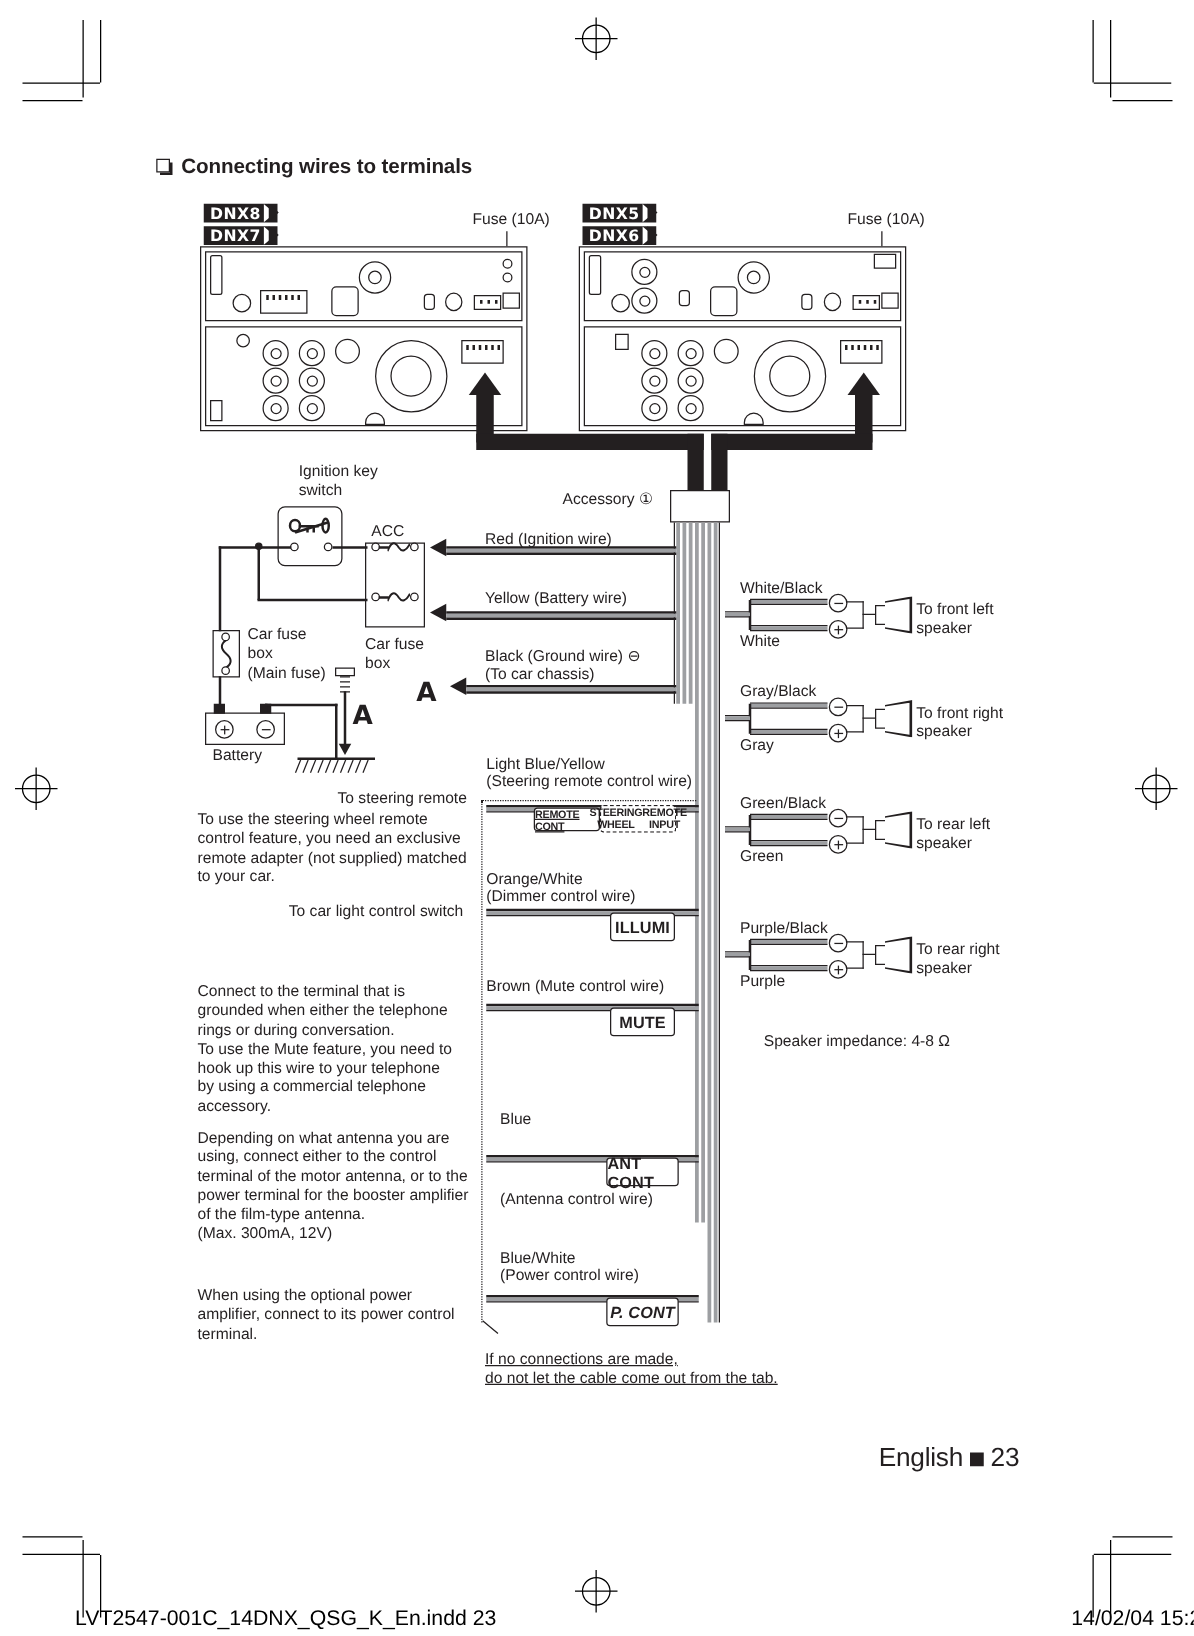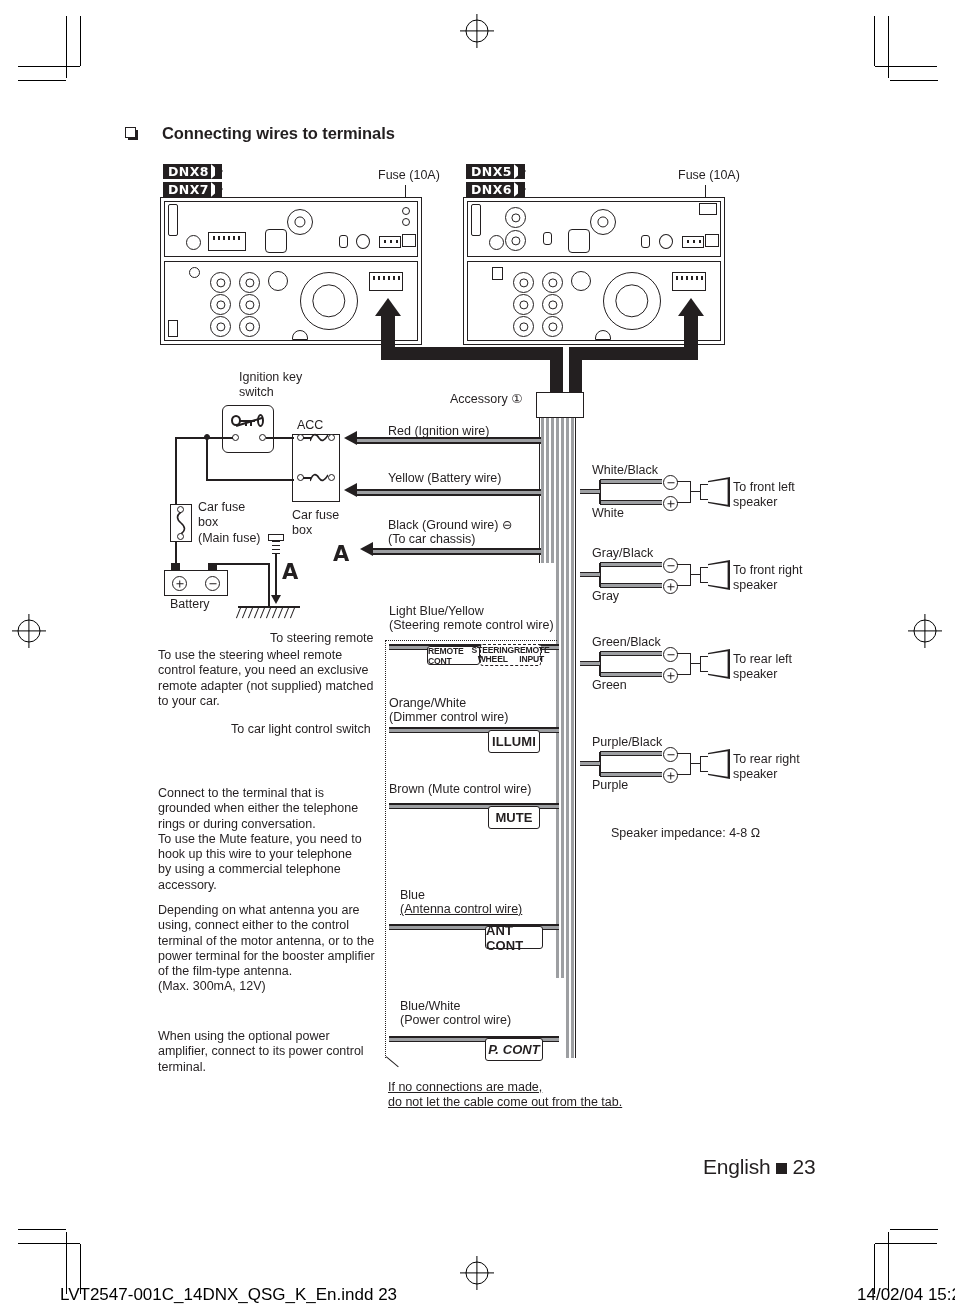--- a/index.html
+++ b/index.html
@@ -125,21 +125,21 @@
       <i></i>
     </div>
   <div class="reg" style="left:12px;top:614px;">
       <i></i>
     </div>
   <div class="reg" style="left:908px;top:614px;">
       <i></i>
     </div>
 </div>
 
-<div class="abs" style="left:125px;top:124px;display:flex;align-items:center;gap:24px;">
+<div class="abs" style="left:125px;top:124px;display:flex;align-items:center;gap:7px;">
   <div class="sect-icon">
     <span class="bk"></span>
       <span class="fr"></span>
   </div>
   <div class="sect-title">Connecting wires to terminals</div>
 </div>
 
 <div>
   <div class="abs" style="left:163px;top:162px;">
     <span class="badge">DNX8</span>
@@ -398,21 +398,21 @@
   <div class="dotline" style="left:385px;top:640px;height:418px;"></div>
   <div class="dotline-h" style="left:385px;top:640px;width:172px;"></div>
   <div class="ln abs" style="left:386px;top:1056px;width:16px;height:1.4px;transform:rotate(40deg);transform-origin:left;"></div>
 
   <div class="txt abs" style="left:389px;top:604px;">Light Blue/Yellow</div>
   <div class="txt abs" style="left:389px;top:618px;">(Steering remote control wire)</div>
   <div class="txt abs" style="left:270px;top:631px;">To steering remote</div>
   <div class="ln abs" style="left:389px;top:644px;width:170px;height:1.5px;"></div>
   <div class="wireg" style="left:389px;top:646px;width:170px;height:2.5px;"></div>
   <div class="ln abs" style="left:389px;top:648.5px;width:170px;height:1.5px;"></div>
-  <div class="tbox sm" style="left:427px;top:646px;width:53px;height:19px;">REMOTE CONT</div>
+  <div class="tbox sm" style="left:427px;top:646px;width:53px;height:19px;text-decoration:underline;">REMOTE CONT</div>
   <div class="tbox sm dash" style="left:480px;top:644px;width:61px;height:22px;padding:0 1px;">
     <span style="display:block">STEERING WHEEL</span>
       <br>
     <span style="display:block">REMOTE INPUT</span>
   </div>
   <div class="txt abs" style="left:158px;top:648px;width:220px;">To use the steering wheel remote
 control feature, you need an exclusive
 remote adapter (not supplied) matched
 to your car.</div>
 
@@ -431,21 +431,21 @@
   <div class="tbox" style="left:488px;top:806px;width:52px;height:23px;">MUTE</div>
   <div class="txt abs" style="left:158px;top:786px;width:222px;">Connect to the terminal that is
 grounded when either the telephone
 rings or during conversation.
 To use the Mute feature, you need to
 hook up this wire to your telephone
 by using a commercial telephone
 accessory.</div>
 
   <div class="txt abs" style="left:400px;top:888px;">Blue</div>
-  <div class="txt abs" style="left:400px;top:902px;text-decoration:underline;">(Antenna control wire)</div>
+  <div class="txt abs" style="left:400px;top:952px;">(Antenna control wire)</div>
   <div class="ln abs" style="left:389px;top:924px;width:170px;height:1.5px;"></div>
   <div class="wireg" style="left:389px;top:926px;width:170px;height:2.5px;"></div>
   <div class="ln abs" style="left:389px;top:928.5px;width:170px;height:1.5px;"></div>
   <div class="tbox" style="left:485px;top:926px;width:58px;height:23px;">ANT CONT</div>
   <div class="txt abs" style="left:158px;top:903px;width:226px;">Depending on what antenna you are
 using, connect either to the control
 terminal of the motor antenna, or to the
 power terminal for the booster amplifier
 of the film-type antenna.
 (Max. 300mA, 12V)</div>

